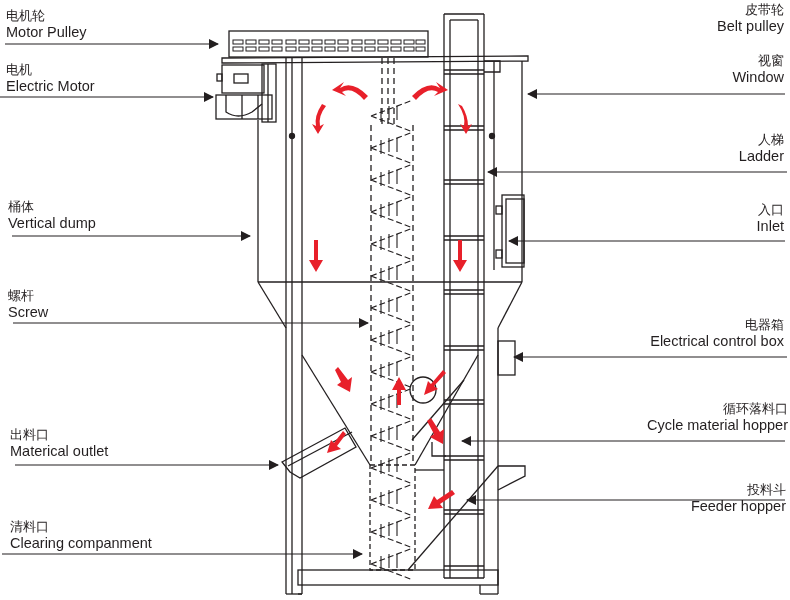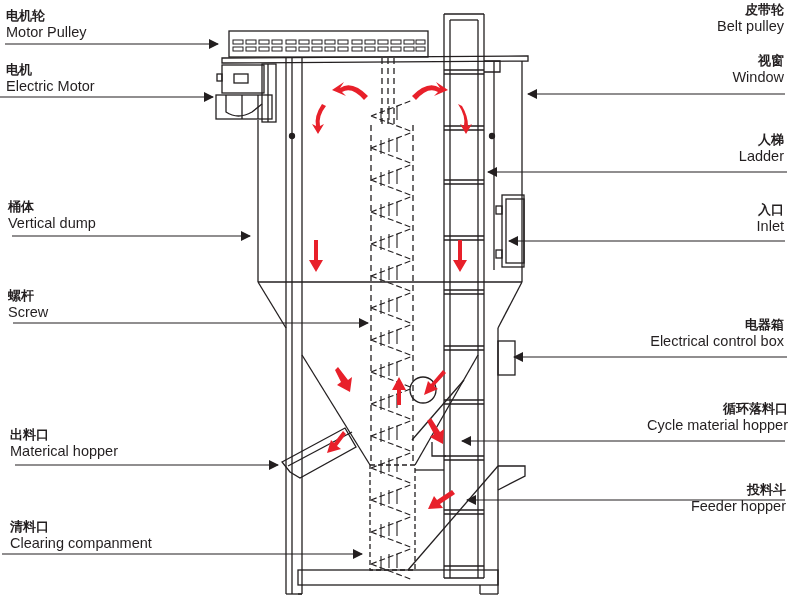--- a/index.html
+++ b/index.html
@@ -1,20 +1,20 @@
 <!DOCTYPE html>
 <html><head>
 <meta charset="utf-8">
 <style>
   html, body { margin:0; padding:0; background:#ffffff; }
   body { width:790px; height:600px; position:relative; overflow:hidden;
          font-family:"Liberation Sans", "DejaVu Sans", sans-serif; color:#231f20; }
   #stage { position:absolute; left:0; top:0; width:790px; height:600px; }
   .lbl { position:absolute; font-size:14px; line-height:16px; white-space:nowrap; }
-  .lbl .zh { display:block; font-family:"DejaVu Sans", sans-serif; font-size:13px; line-height:16px;font-weight:bold; }
+  .lbl .zh { display:block; font-family:"DejaVu Sans", sans-serif; font-size:13px; line-height:16px; }
   .lbl .en { display:block; font-size:14.5px; line-height:17px; }
   .left { text-align:left; }
   .right { text-align:right; }
   svg { position:absolute; left:0; top:0; }
 </style>
 </head>
 <body>
 
 <div id="stage">
 
@@ -232,21 +232,21 @@
   <div class="lbl left" style="left:8px; top:199px;">
     <span class="zh">桶体</span>
     <span class="en">Vertical dump</span>
   </div>
   <div class="lbl left" style="left:8px; top:288px;">
     <span class="zh">螺杆</span>
     <span class="en">Screw</span>
   </div>
   <div class="lbl left" style="left:10px; top:427px;">
     <span class="zh">出料口</span>
-    <span class="en">Materical hopper</span>
+    <span class="en">Materical outlet</span>
   </div>
   <div class="lbl left" style="left:10px; top:519px;">
     <span class="zh">清料口</span>
     <span class="en">Clearing companment</span>
   </div>
 
   <div class="lbl right" style="right:6px; top:2px;">
     <span class="zh">皮带轮</span>
     <span class="en">Belt pulley</span>
   </div>

